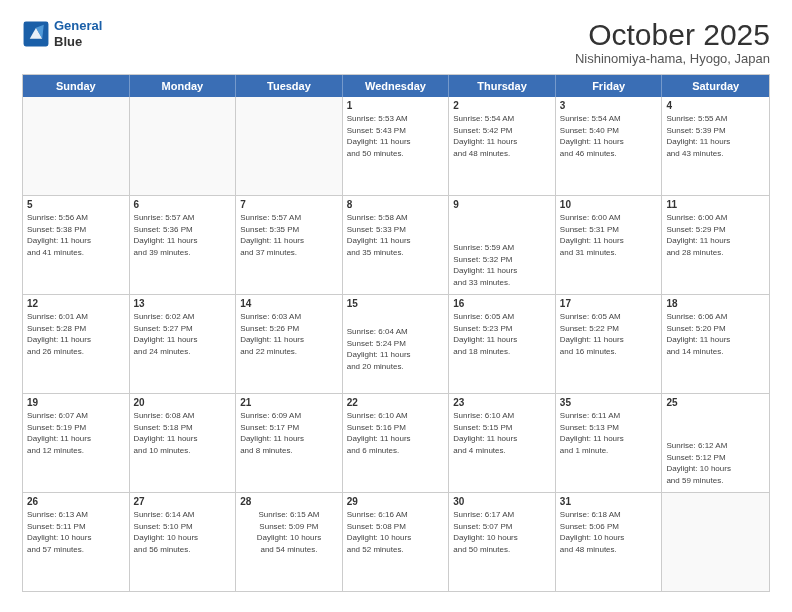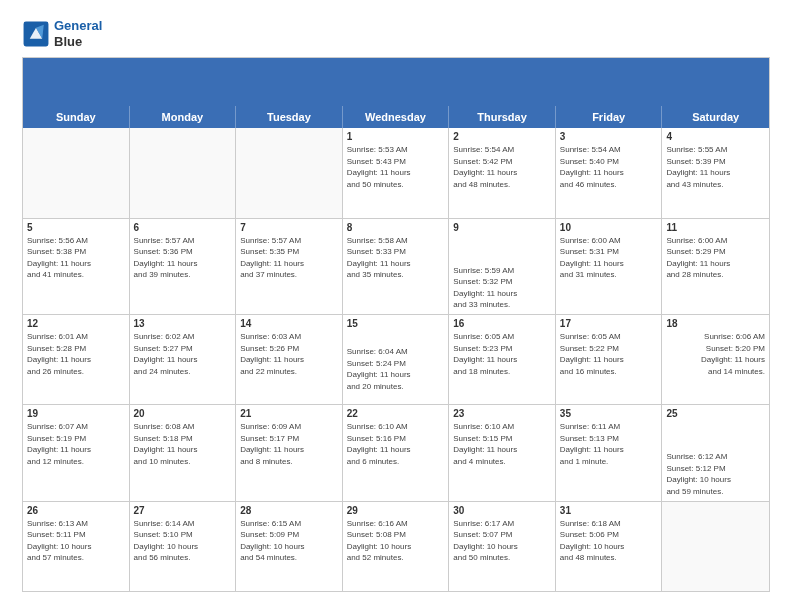--- a/index.html
+++ b/index.html
@@ -63,21 +63,20 @@
       grid-template-columns: repeat(7, 1fr);
       background: #3a6eb5;
     }
     .cal-header-cell {
       color: #fff;
       font-size: 11px;
       font-weight: bold;
       padding: 5px 20px;
       text-align: center;
       border-right: 1px solid rgba(255,255,255,0.3);
-      margin-top: 48px;
     }
     .cal-header-cell:last-child { border-right: none; }
     .cal-body {
       flex: 1;
       display: flex;
       flex-direction: column;
     }
     .cal-row {
       display: grid;
       grid-template-columns: repeat(7, 1fr);
@@ -117,20 +116,24 @@
     <div class="logo">
       <svg class="logo-icon" viewBox="0 0 36 36">
         <rect x="2" y="2" width="32" height="32" rx="3" fill="#1a5fa8"></rect>
         <polygon points="10,24 18,10 26,24" fill="#fff" opacity="0.9"></polygon>
         <polygon points="18,10 28,6 26,24" fill="#5ba3e0" opacity="0.85"></polygon>
       </svg>
       <div class="logo-text">
         <div><span class="logo-blue">General</span></div>
         <div>Blue</div>
       </div>
+    </div>
+    <div class="title-block">
+      <div class="month-title">October 2025</div>
+      <div class="location">Nishinomiya-hama, Hyogo, Japan</div>
     </div>
   </div>
 
   <div class="calendar">
     <div class="cal-header">
     <div class="cal-header-cell">Sunday</div>
         <div class="cal-header-cell">Monday</div>
         <div class="cal-header-cell">Tuesday</div>
         <div class="cal-header-cell">Wednesday</div>
         <div class="cal-header-cell">Thursday</div>
@@ -260,21 +263,21 @@
           </div>
           <div class="cal-cell">
             <div class="day-num">17</div>
             <div class="cell-text" style="white-space: pre-line;">Sunrise: 6:05 AM
 Sunset: 5:22 PM
 Daylight: 11 hours
 and 16 minutes.</div>
           </div>
           <div class="cal-cell">
             <div class="day-num">18</div>
-            <div class="cell-text" style="white-space: pre-line; text-align: right;">Sunrise: 6:06 AM
+            <div class="cell-text" style="white-space: pre-line;">Sunrise: 6:06 AM
 Sunset: 5:20 PM
 Daylight: 11 hours
 and 14 minutes.</div>
           </div>
         </div>
         <div class="cal-row">
           <div class="cal-cell">
             <div class="day-num">19</div>
             <div class="cell-text" style="white-space: pre-line;">Sunrise: 6:07 AM
 Sunset: 5:19 PM
@@ -334,21 +337,21 @@
           </div>
           <div class="cal-cell">
             <div class="day-num">27</div>
             <div class="cell-text" style="white-space: pre-line;">Sunrise: 6:14 AM
 Sunset: 5:10 PM
 Daylight: 10 hours
 and 56 minutes.</div>
           </div>
           <div class="cal-cell">
             <div class="day-num">28</div>
-            <div class="cell-text" style="white-space: pre-line;">Sunrise: 6:15 AM
+            <div class="cell-text" style="white-space: pre-line; text-align: center;">Sunrise: 6:15 AM
 Sunset: 5:09 PM
 Daylight: 10 hours
 and 54 minutes.</div>
           </div>
           <div class="cal-cell">
             <div class="day-num">29</div>
             <div class="cell-text" style="white-space: pre-line;">Sunrise: 6:16 AM
 Sunset: 5:08 PM
 Daylight: 10 hours
 and 52 minutes.</div>

